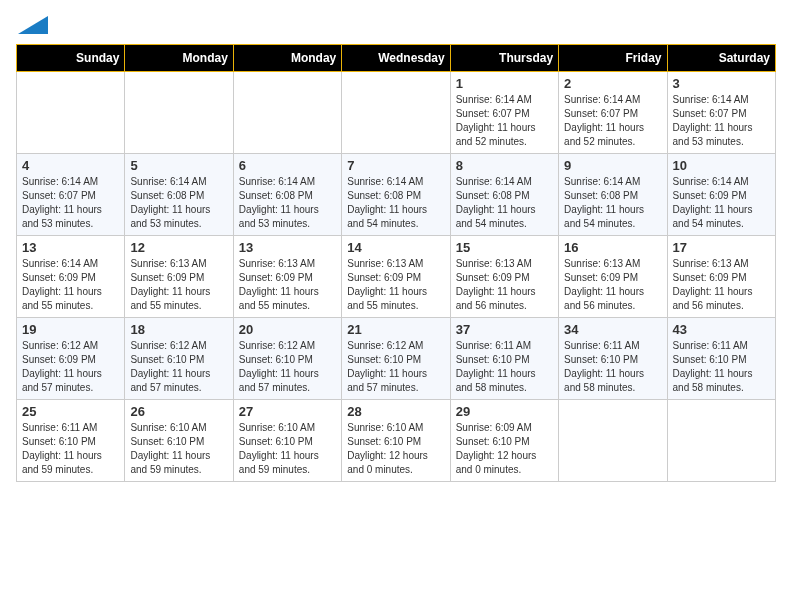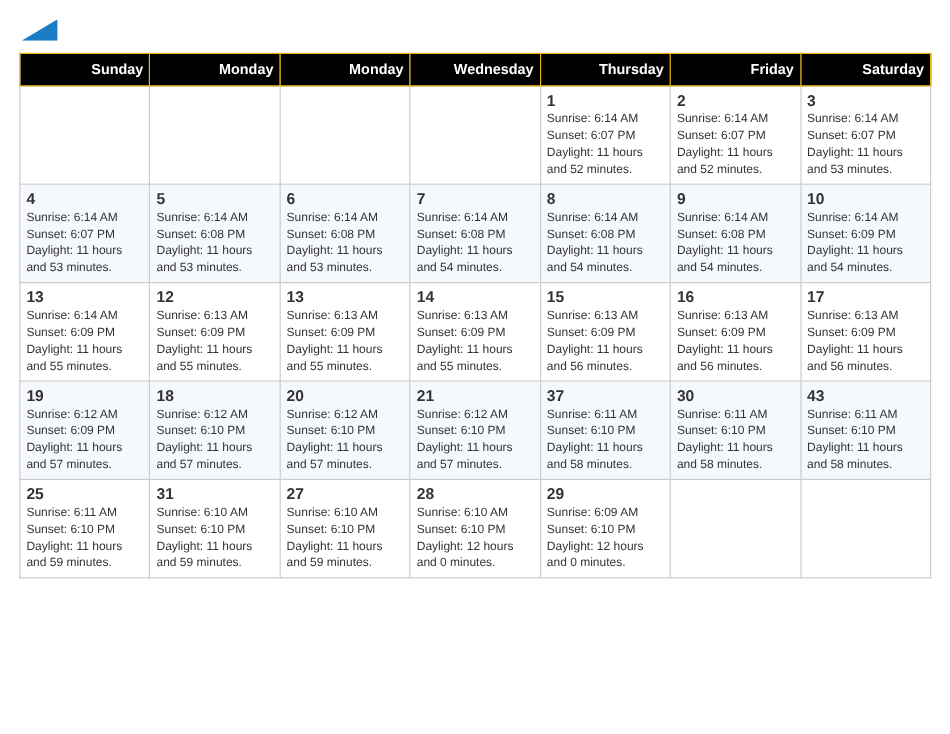--- a/index.html
+++ b/index.html
@@ -264,21 +264,21 @@
 and 57 minutes.</div>
         </td>
         <td>
           <span class="day-number">37</span>
           <div class="day-info" style="white-space: pre-line;">Sunrise: 6:11 AM
 Sunset: 6:10 PM
 Daylight: 11 hours
 and 58 minutes.</div>
         </td>
         <td>
-          <span class="day-number">30</span>
+          <span class="day-number">34</span>
           <div class="day-info" style="white-space: pre-line;">Sunrise: 6:11 AM
 Sunset: 6:10 PM
 Daylight: 11 hours
 and 58 minutes.</div>
         </td>
         <td>
           <span class="day-number">43</span>
           <div class="day-info" style="white-space: pre-line;">Sunrise: 6:11 AM
 Sunset: 6:10 PM
 Daylight: 11 hours
@@ -287,21 +287,21 @@
       </tr>
       <tr>
         <td>
           <span class="day-number">25</span>
           <div class="day-info" style="white-space: pre-line;">Sunrise: 6:11 AM
 Sunset: 6:10 PM
 Daylight: 11 hours
 and 59 minutes.</div>
         </td>
         <td>
-          <span class="day-number">31</span>
+          <span class="day-number">26</span>
           <div class="day-info" style="white-space: pre-line;">Sunrise: 6:10 AM
 Sunset: 6:10 PM
 Daylight: 11 hours
 and 59 minutes.</div>
         </td>
         <td>
           <span class="day-number">27</span>
           <div class="day-info" style="white-space: pre-line;">Sunrise: 6:10 AM
 Sunset: 6:10 PM
 Daylight: 11 hours

